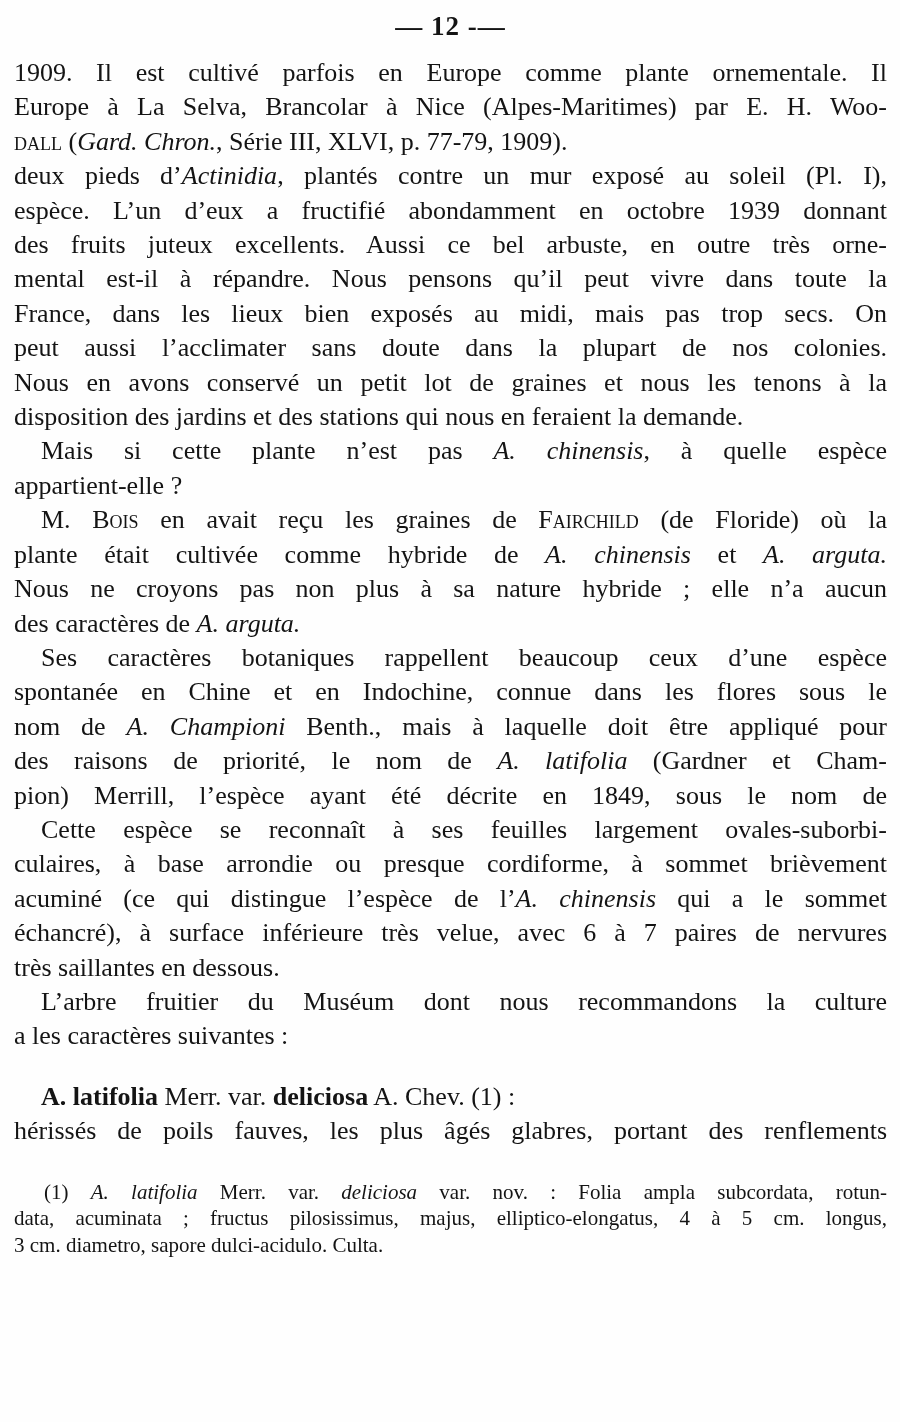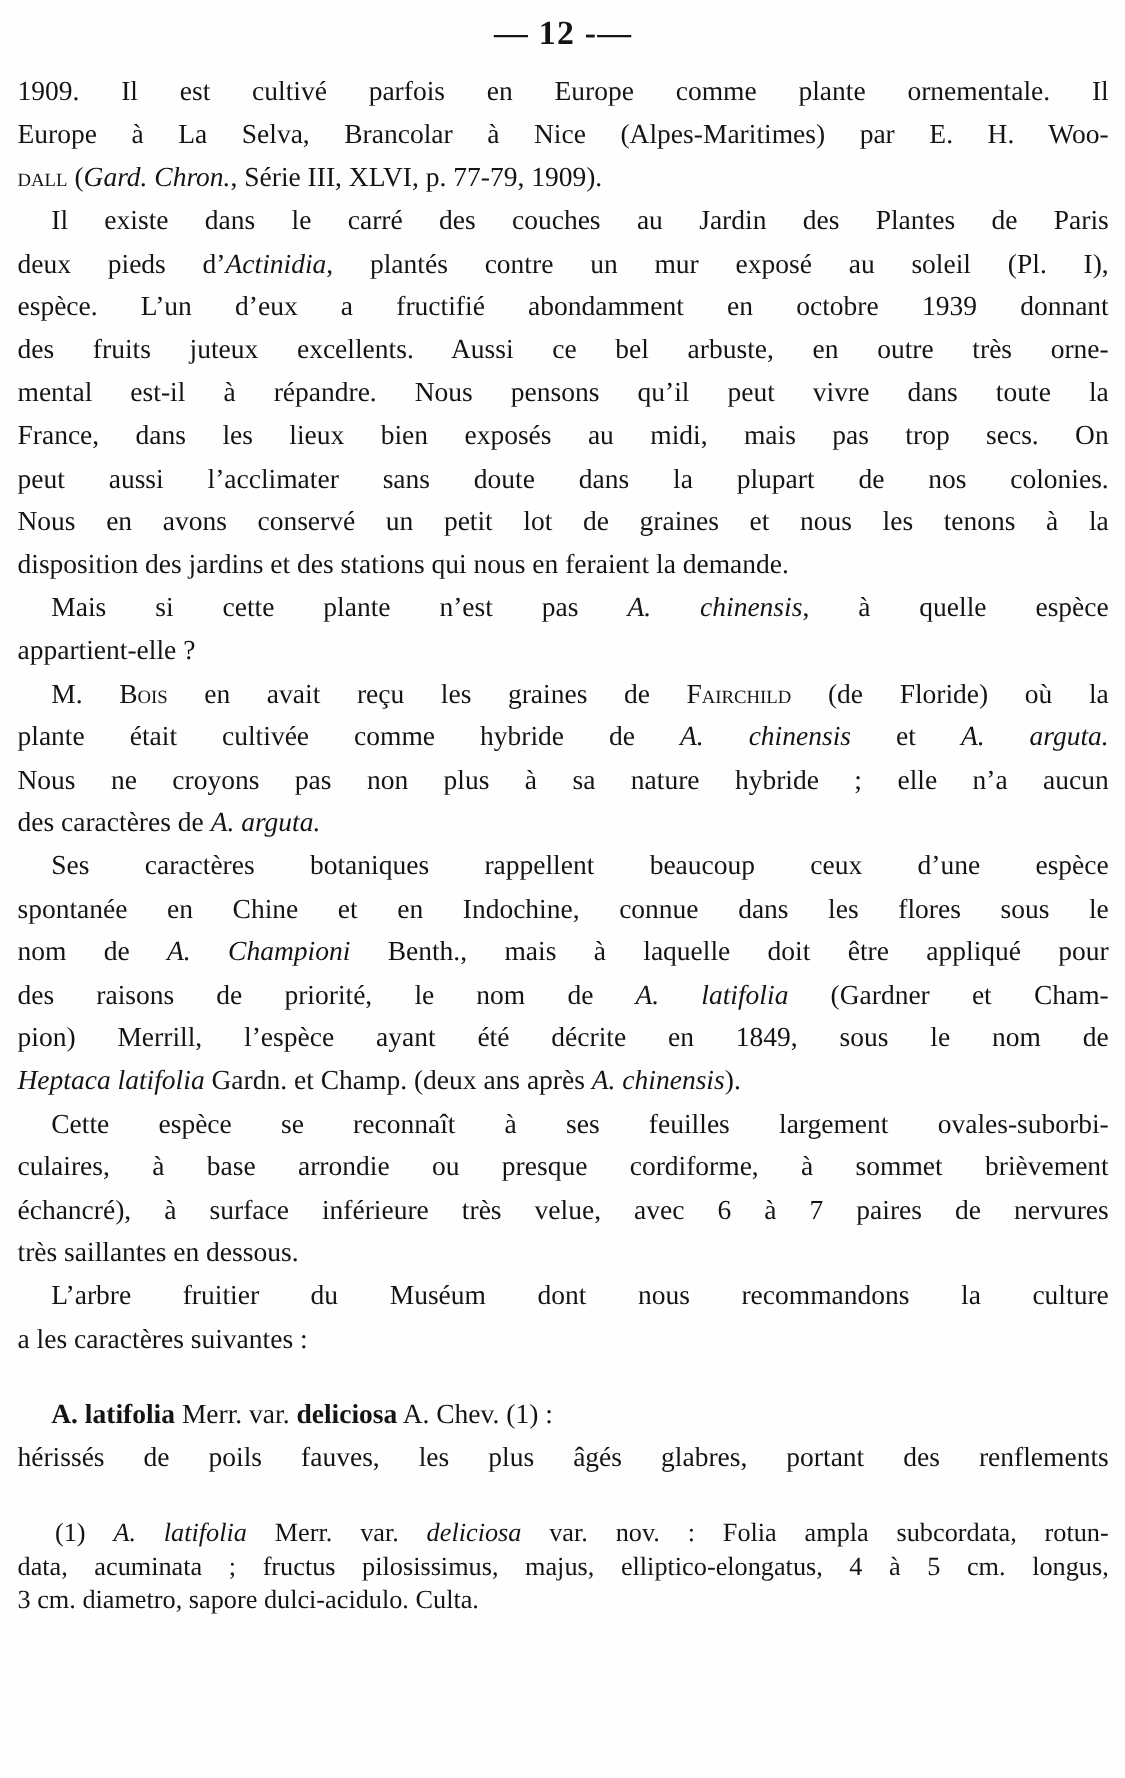--- a/index.html
+++ b/index.html
@@ -20,21 +20,21 @@
   }
   .page-number {
     text-align: center;
     font-size: 27px;
     line-height: 32px;
     letter-spacing: 1px;
     margin-bottom: 14px;
     font-weight: bold;
   }
   .text-block {
-    font-size: 22px;
+    font-size: 26px;
     line-height: 34.4px;
   }
   .line {
     text-align: justify;
     text-align-last: justify;
     -moz-text-align-last: justify;
     white-space: normal;
   }
   .line.end { text-align-last: left; -moz-text-align-last: left; }
   .line.indent { text-indent: 27px; }
@@ -52,43 +52,42 @@
 </head>
 <body>
 
 <div class="page">
   <div class="page-number">— 12 -—</div>
 
   <div class="text-block">
       <div class="line"><span>1909. Il est cultivé parfois en Europe comme plante ornementale. Il</span></div>
       <div class="line"><span>Europe à La Selva, Brancolar à Nice (Alpes-Maritimes) par E. H. Woo-</span></div>
       <div class="line end"><span class="sc">dall</span><span> (</span><span class="i">Gard. Chron.</span><span>, Série III, XLVI, p. 77-79, 1909).</span></div>
-      <div class="line indent"><span>Il existe dans le carré des couches au Jardin des Plantes de Paris</span></div>
       <div class="line"><span>deux pieds d’</span><span class="i">Actinidia</span><span>, plantés contre un mur exposé au soleil (Pl. I),</span></div>
       <div class="line"><span>espèce. L’un d’eux a fructifié abondamment en octobre 1939 donnant</span></div>
       <div class="line"><span>des fruits juteux excellents. Aussi ce bel arbuste, en outre très orne-</span></div>
       <div class="line"><span>mental est-il à répandre. Nous pensons qu’il peut vivre dans toute la</span></div>
       <div class="line"><span>France, dans les lieux bien exposés au midi, mais pas trop secs. On</span></div>
       <div class="line"><span>peut aussi l’acclimater sans doute dans la plupart de nos colonies.</span></div>
       <div class="line"><span>Nous en avons conservé un petit lot de graines et nous les tenons à la</span></div>
       <div class="line end"><span>disposition des jardins et des stations qui nous en feraient la demande.</span></div>
       <div class="line indent"><span>Mais si cette plante n’est pas </span><span class="i">A. chinensis</span><span>, à quelle espèce</span></div>
       <div class="line end"><span>appartient-elle ?</span></div>
       <div class="line indent"><span>M. </span><span class="sc">Bois</span><span> en avait reçu les graines de </span><span class="sc">Fairchild</span><span> (de Floride) où la</span></div>
       <div class="line"><span>plante était cultivée comme hybride de </span><span class="i">A. chinensis</span><span> et </span><span class="i">A. arguta.</span></div>
       <div class="line"><span>Nous ne croyons pas non plus à sa nature hybride ; elle n’a aucun</span></div>
       <div class="line end"><span>des caractères de </span><span class="i">A. arguta.</span></div>
       <div class="line indent"><span>Ses caractères botaniques rappellent beaucoup ceux d’une espèce</span></div>
       <div class="line"><span>spontanée en Chine et en Indochine, connue dans les flores sous le</span></div>
       <div class="line"><span>nom de </span><span class="i">A. Championi</span><span> Benth., mais à laquelle doit être appliqué pour</span></div>
       <div class="line"><span>des raisons de priorité, le nom de </span><span class="i">A. latifolia</span><span> (Gardner et Cham-</span></div>
       <div class="line"><span>pion) Merrill, l’espèce ayant été décrite en 1849, sous le nom de</span></div>
-      <div class="line end"><span class="i">Heptaca latifolia</span><span> Gardn. et Champ. (deux ans après </span><span class="i">A. chinensis</span><span>).</span></div>
       <div class="line indent"><span>Cette espèce se reconnaît à ses feuilles largement ovales-suborbi-</span></div>
       <div class="line"><span>culaires, à base arrondie ou presque cordiforme, à sommet brièvement</span></div>
+      <div class="line"><span>acuminé (ce qui distingue l’espèce de l’</span><span class="i">A. chinensis</span><span> qui a le sommet</span></div>
       <div class="line"><span>échancré), à surface inférieure très velue, avec 6 à 7 paires de nervures</span></div>
       <div class="line end"><span>très saillantes en dessous.</span></div>
       <div class="line indent"><span>L’arbre fruitier du Muséum dont nous recommandons la culture</span></div>
       <div class="line end"><span>a les caractères suivantes :</span></div>
       <div class="line end indent gap"><span class="b">A. latifolia</span><span> Merr. var. </span><span class="b">deliciosa</span><span> A. Chev. (1) :</span></div>
       <div class="line"><span>hérissés de poils fauves, les plus âgés glabres, portant des renflements</span></div>
     </div>
 
   <div class="text-block footnote-block">
       <div class="line indent"><span>(1) </span><span class="i">A. latifolia</span><span> Merr. var. </span><span class="i">deliciosa</span><span> var. nov. : Folia ampla subcordata, rotun-</span></div>

